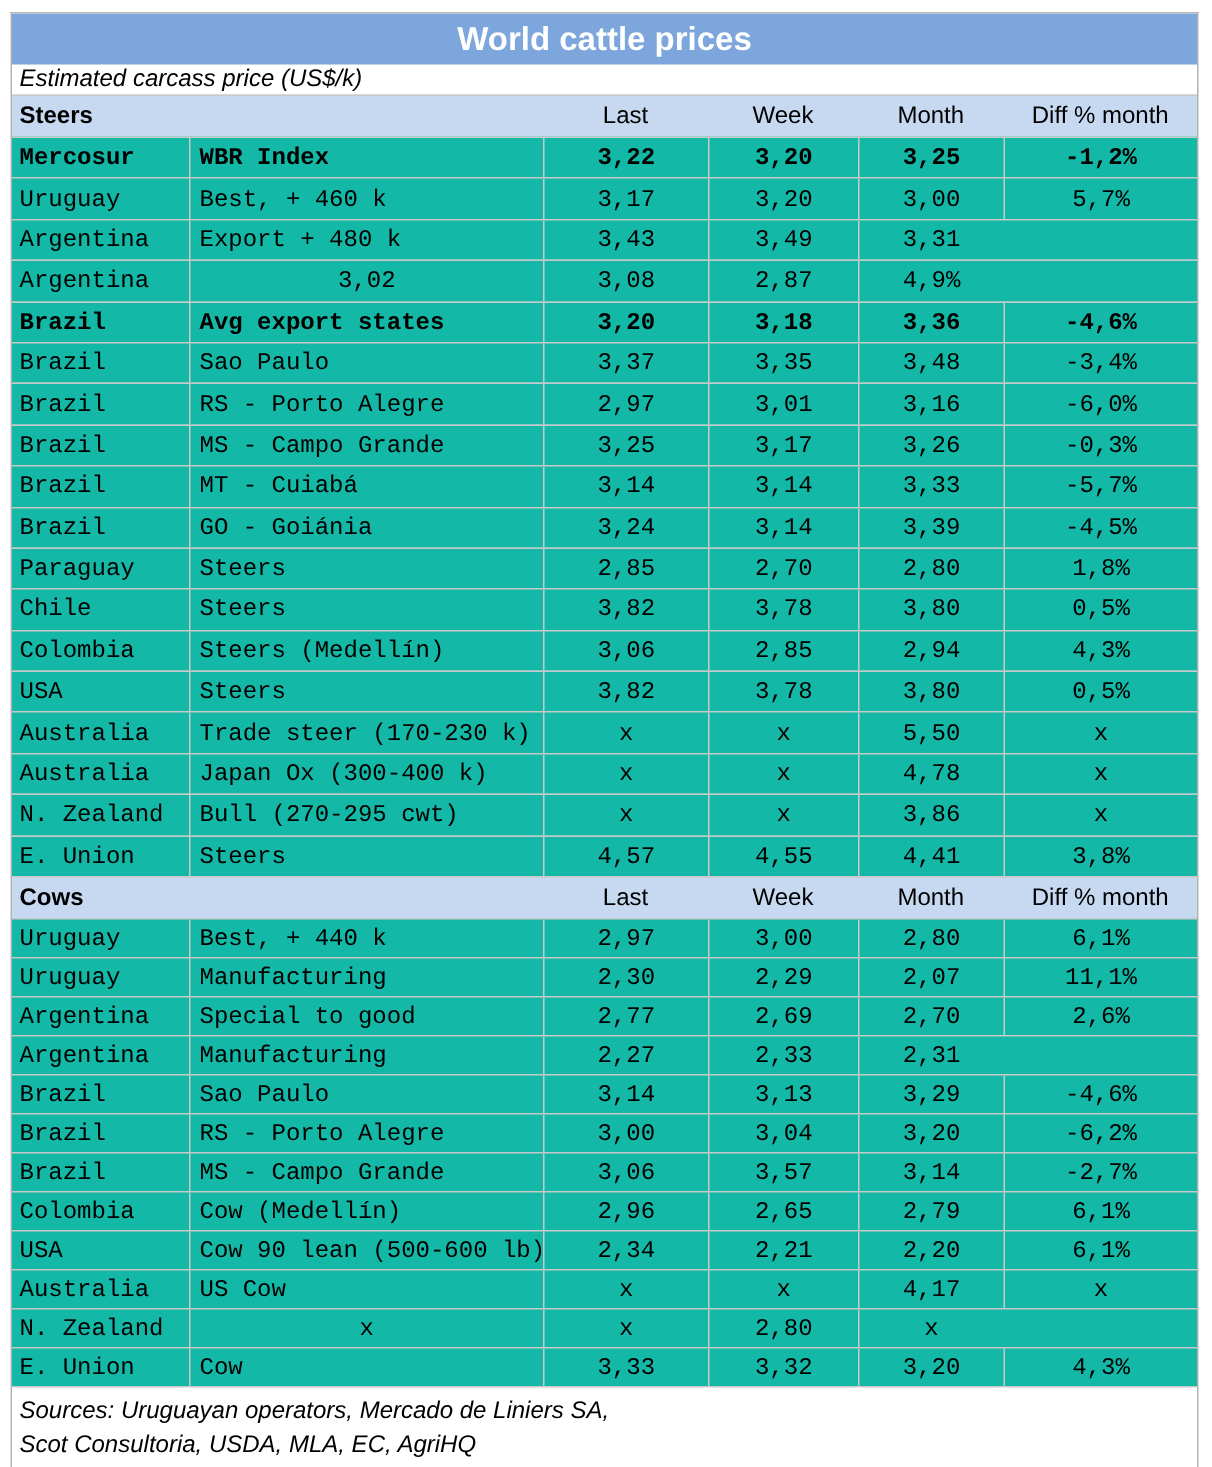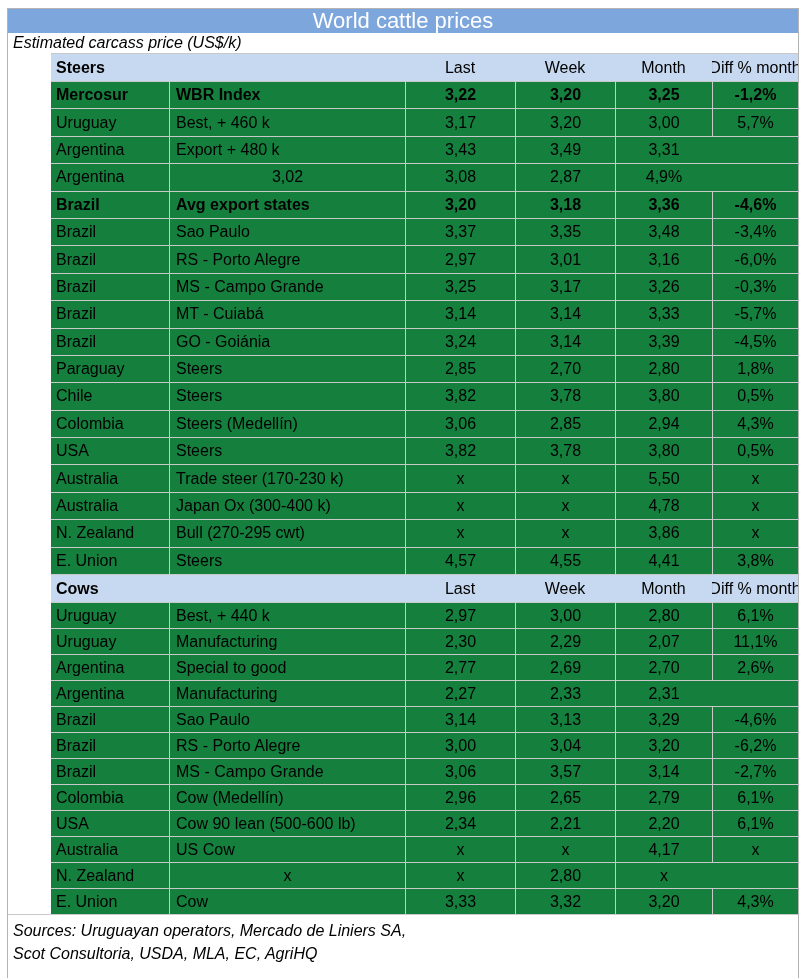--- a/index.html
+++ b/index.html
@@ -14,54 +14,53 @@
     position: absolute;
     left: 7px; top: 8px;
     width: 792px; height: 970px;
     border-left: 1px solid var(--outer-border, #b3b3b3);
     border-right: 1px solid var(--outer-border, #b3b3b3);
     border-top: 1px solid var(--outer-border, #b3b3b3);
     box-sizing: border-box;
     overflow: hidden;
   }
   .title-bar {
-    height: 24px;
+    height: 34px;
     background: var(--title-bg, #7ca6dc);
     color: var(--title-text, #ffffff);
-    font-size: 22px; font-weight: normal;
+    font-size: 22px; font-weight: bold;
     display: flex; align-items: center; justify-content: center;
   }
   .subtitle-row {
     height: 20px;
     display: flex; align-items: center;
     font-style: italic;
     padding-left: 5px;
   }
   .row {
     display: grid;
     grid-template-columns: 118px 236px 110px 100px 97px 1fr;
     box-sizing: border-box;
     border-top: 1px solid var(--grid-line, #c9c9c9);
-    margin-left: 43px;
   }
   .cell {
     display: flex; align-items: center;
     overflow: hidden; white-space: nowrap;
     box-sizing: border-box;
   }
   .band {
     height: 28px;
     background: var(--band-bg, #c7d9f1);
   }
   .band .band-label {
     grid-column: 1 / span 2;
     font-weight: bold;
     padding-left: 5px;
   }
-  .row.data { background: #15803d; }
+  .row.data { background: #14b8a6; font-family: Liberation Mono, monospace; }
   .row.data .cell + .cell { border-left: 1px solid var(--grid-line, #c9c9c9); }
   .sec-steers { height: 27.4px; }
   .sec-cows  { height: 26px; }
   .c1 { padding-left: 5px; }
   .c2 { padding-left: 6px; }
   .num { justify-content: center; }
   .row.bold .cell { font-weight: bold; }
   .table-body { border-bottom: 1px solid var(--grid-line, #c9c9c9); }
   .sources {
     font-style: italic;

